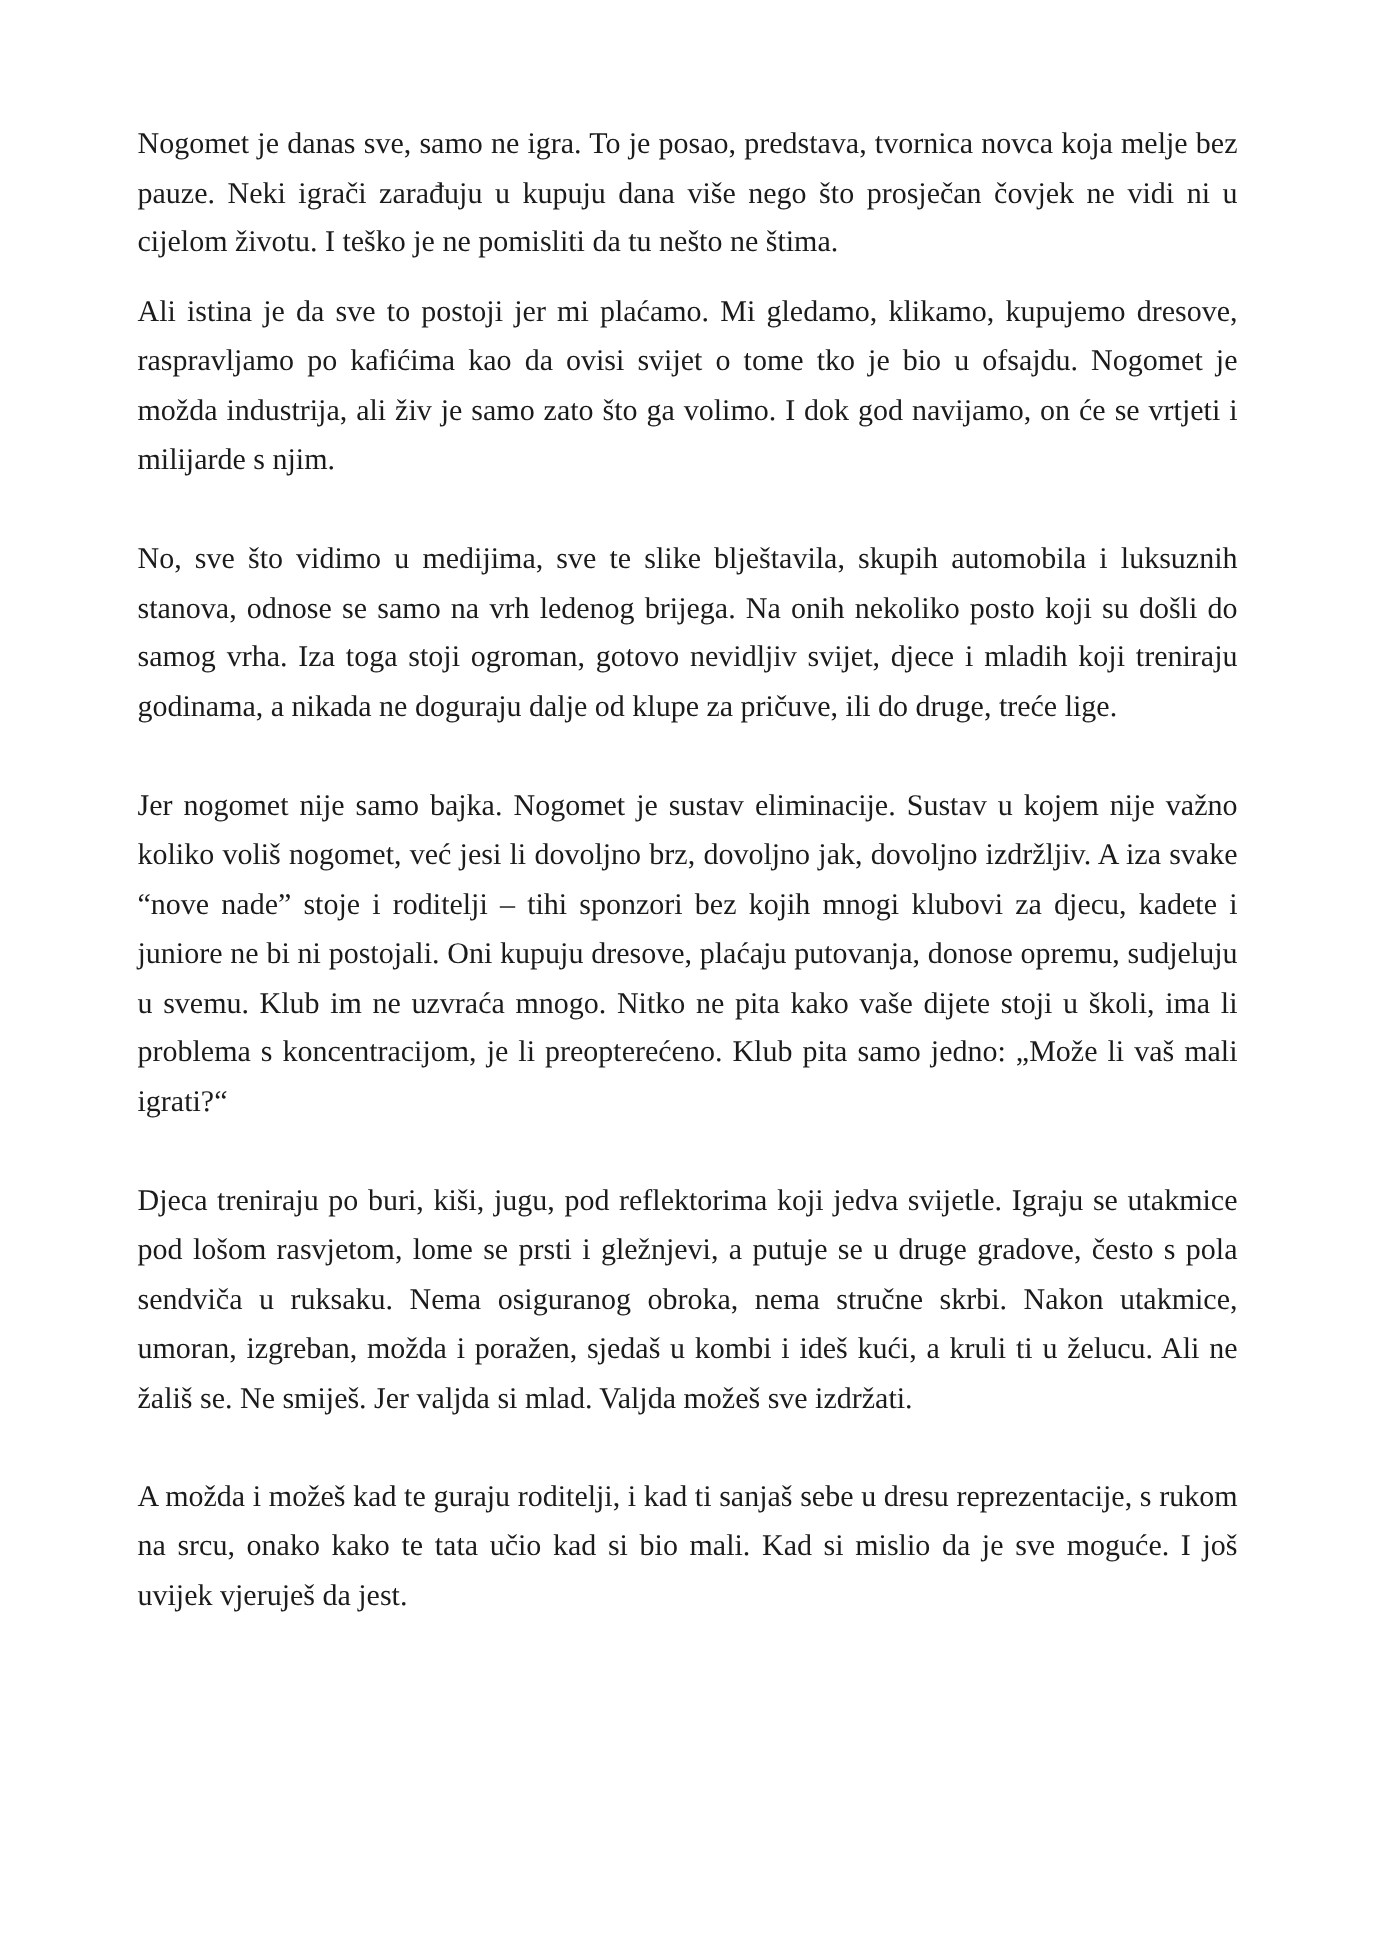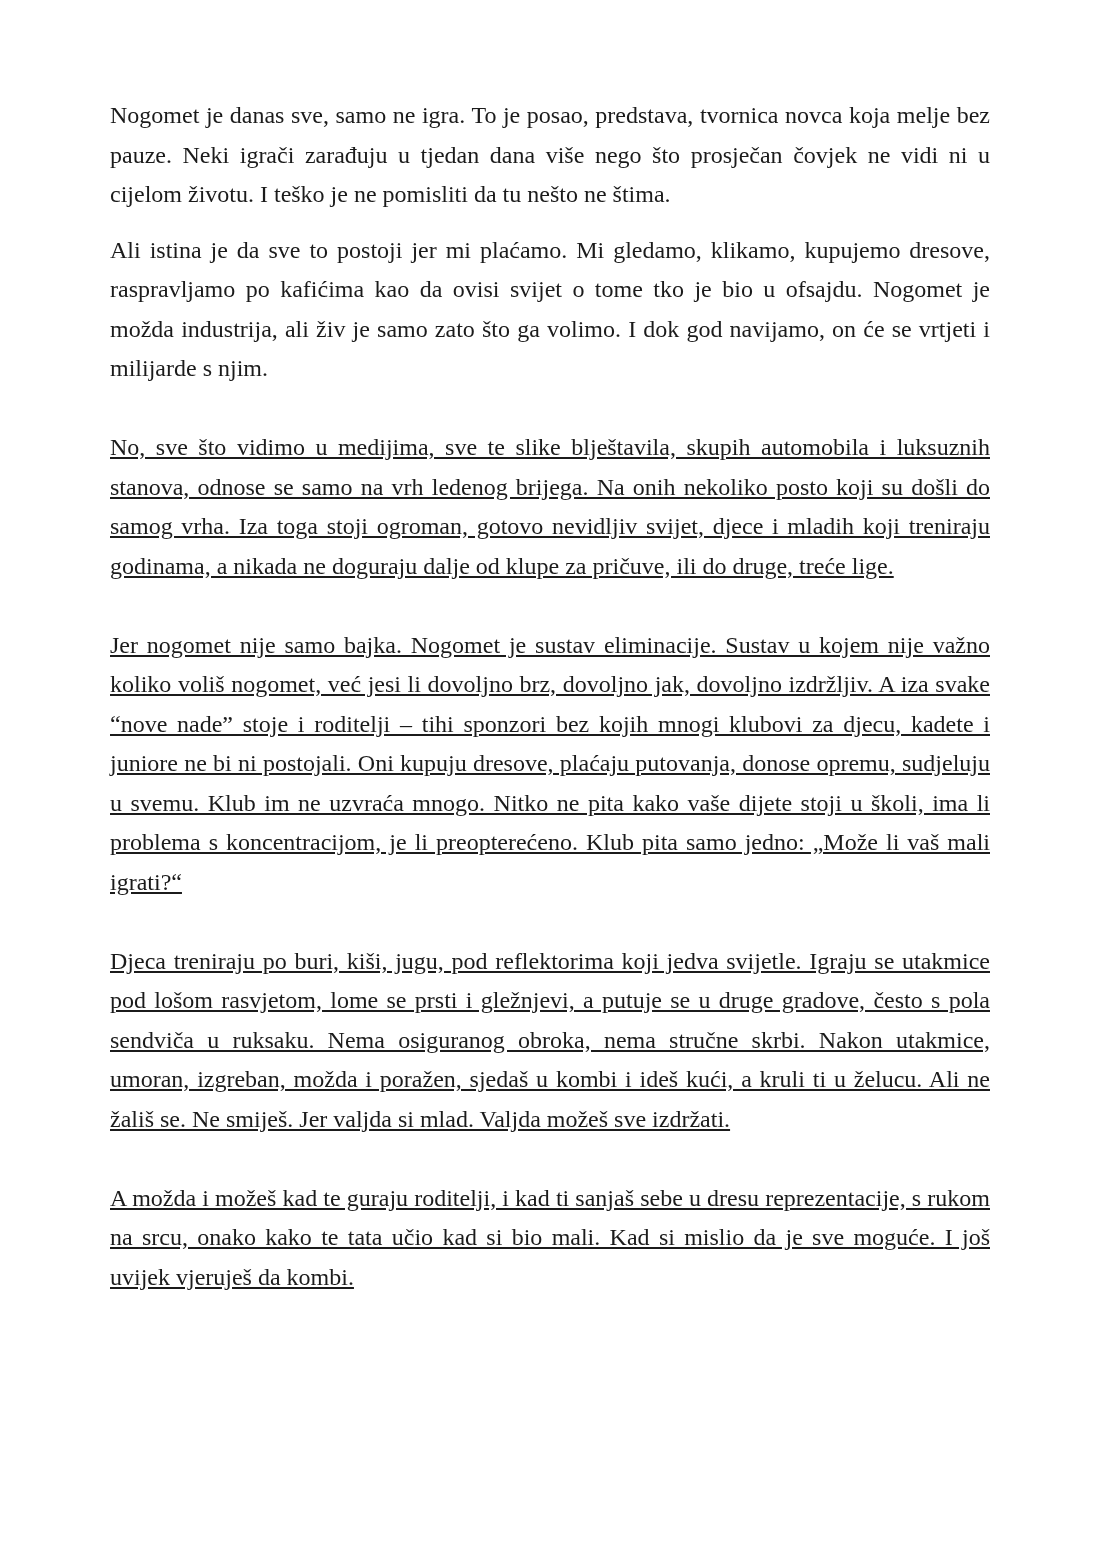--- a/index.html
+++ b/index.html
@@ -27,32 +27,31 @@
     text-align: justify;
     text-justify: inter-word;
   }
   .article p {
     margin: 0;
     padding: 0;
   }
   
   .article p.gap-before {
     margin-top: 39.5px;
-    text-decoration: underline;
   }
   
   .article p.no-gap {
     margin-top: 16px;
   }
 </style>
 </head>
 <body>
 
 <div class="page">
   <div class="article">
-    <p>Nogomet je danas sve, samo ne igra. To je posao, predstava, tvornica novca koja melje bez pauze. Neki igrači zarađuju u tjedan dana više nego što prosječan čovjek ne vidi ni u cijelom životu. I teško je ne pomisliti da tu nešto ne štima.</p>
+    <p>Nogomet je danas sve, samo ne igra. To je posao, predstava, tvornica novca koja melje bez pauze. Neki igrači zarađuju u kupuju dana više nego što prosječan čovjek ne vidi ni u cijelom životu. I teško je ne pomisliti da tu nešto ne štima.</p>
     <p class="no-gap">Ali istina je da sve to postoji jer mi plaćamo. Mi gledamo, klikamo, kupujemo dresove, raspravljamo po kafićima kao da ovisi svijet o tome tko je bio u ofsajdu. Nogomet je možda industrija, ali živ je samo zato što ga volimo. I dok god navijamo, on će se vrtjeti i milijarde s njim.</p>
     <p class="gap-before">No, sve što vidimo u medijima, sve te slike blještavila, skupih automobila i luksuznih stanova, odnose se samo na vrh ledenog brijega. Na onih nekoliko posto koji su došli do samog vrha. Iza toga stoji ogroman, gotovo nevidljiv svijet, djece i mladih koji treniraju godinama, a nikada ne doguraju dalje od klupe za pričuve, ili do druge, treće lige.</p>
     <p class="gap-before">Jer nogomet nije samo bajka. Nogomet je sustav eliminacije. Sustav u kojem nije važno koliko voliš nogomet, već jesi li dovoljno brz, dovoljno jak, dovoljno izdržljiv. A iza svake “nove nade” stoje i roditelji – tihi sponzori bez kojih mnogi klubovi za djecu, kadete i juniore ne bi ni postojali. Oni kupuju dresove, plaćaju putovanja, donose opremu, sudjeluju u svemu. Klub im ne uzvraća mnogo. Nitko ne pita kako vaše dijete stoji u školi, ima li problema s koncentracijom, je li preopterećeno. Klub pita samo jedno: „Može li vaš mali igrati?“</p>
     <p class="gap-before">Djeca treniraju po buri, kiši, jugu, pod reflektorima koji jedva svijetle. Igraju se utakmice pod lošom rasvjetom, lome se prsti i gležnjevi, a putuje se u druge gradove, često s pola sendviča u ruksaku. Nema osiguranog obroka, nema stručne skrbi. Nakon utakmice, umoran, izgreban, možda i poražen, sjedaš u kombi i ideš kući, a kruli ti u želucu. Ali ne žališ se. Ne smiješ. Jer valjda si mlad. Valjda možeš sve izdržati.</p>
-    <p class="gap-before">A možda i možeš kad te guraju roditelji, i kad ti sanjaš sebe u dresu reprezentacije, s rukom na srcu, onako kako te tata učio kad si bio mali. Kad si mislio da je sve moguće. I još uvijek vjeruješ da kombi.</p>
+    <p class="gap-before">A možda i možeš kad te guraju roditelji, i kad ti sanjaš sebe u dresu reprezentacije, s rukom na srcu, onako kako te tata učio kad si bio mali. Kad si mislio da je sve moguće. I još uvijek vjeruješ da jest.</p>
   </div>
 </div>
 
 </body></html>

